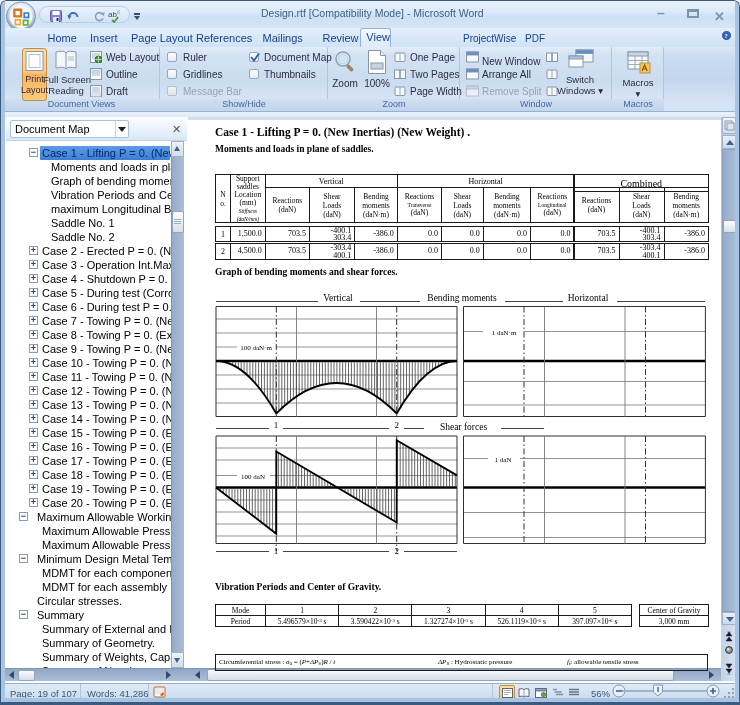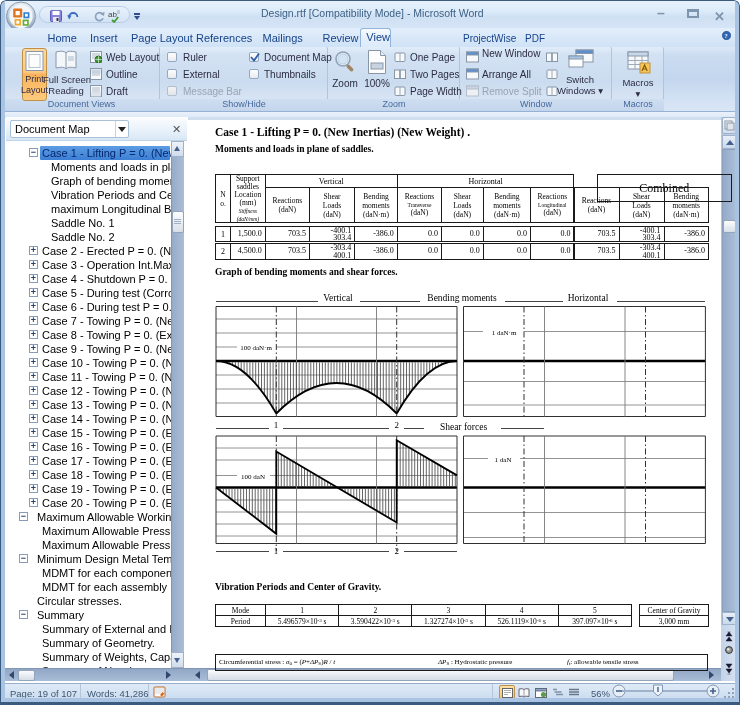--- a/index.html
+++ b/index.html
@@ -160,21 +160,21 @@
 <div class="abs smalllabel" style="left:106px;top:69px;">Outline</div>
 <svg class="abs" style="left:90px;top:85px" width="12" height="12" viewBox="0 0 12 12">
 <rect x="0.5" y="0.5" width="11" height="11" fill="#f8fafc" stroke="#8897a8"></rect>
 <path d="M2 3 h8 M2 5 h8 M2 7 h8" stroke="#aeb9c5" stroke-width="1"></path>
       <rect x="1" y="7.5" width="10" height="4" fill="#dde4ec"></rect>
     </svg>
 <div class="abs smalllabel" style="left:106px;top:86px;">Draft</div>
 <div class="cb" style="left:167px;top:52px;"></div>
 <div class="abs smalllabel" style="left:183px;top:52px;">Ruler</div>
 <div class="cb" style="left:167px;top:69px;"></div>
-<div class="abs smalllabel" style="left:183px;top:69px;">External</div>
+<div class="abs smalllabel" style="left:183px;top:69px;">Gridlines</div>
 <div class="cb" style="left:167px;top:86px;background:linear-gradient(#f2f3f5,#e2e5e9);border-color:#b3bfcc;"></div>
 <div class="abs smalllabel gray" style="left:183px;top:86px;">Message Bar</div>
 <div class="cb" style="left:249px;top:52px;"></div>
 <svg class="abs" style="left:249px;top:51px" width="12" height="12" viewBox="0 0 12 12">
       <path d="M2 6 l3 3.5 l5-7" fill="none" stroke="#2f5fa5" stroke-width="1.8"></path>
     </svg>
 <div class="abs smalllabel" style="left:264px;top:52px;">Document Map</div>
 <div class="cb" style="left:249px;top:69px;"></div>
 <div class="abs smalllabel" style="left:264px;top:69px;">Thumbnails</div>
 <svg class="abs" style="left:333px;top:50px" width="24" height="24" viewBox="0 0 24 24">
@@ -201,21 +201,21 @@
 <div class="abs smalllabel" style="left:410px;top:69px;text-align:right;">Two Pages</div>
 <svg class="abs" style="left:394px;top:85px" width="12" height="12" viewBox="0 0 12 12">
       <rect x="1" y="2" width="10" height="8.5" rx="1" fill="#f6f8fa" stroke="#8897a8"></rect>
       <path d="M6 2 v8.5" stroke="#9daab8"></path>
     </svg>
 <div class="abs smalllabel" style="left:410px;top:86px;">Page Width</div>
 <svg class="abs" style="left:466px;top:51px" width="13" height="12" viewBox="0 0 13 12">
 <rect x="0.5" y="1" width="12" height="10" fill="#f6f8fa" stroke="#8897a8"></rect>
 <rect x="0.5" y="1" width="12" height="3" fill="#5b8fd0" stroke="#8897a8"></rect>
     </svg>
-<div class="abs smalllabel" style="left:482px;top:48px;">New Window</div>
+<div class="abs smalllabel" style="left:482px;top:56px;">New Window</div>
 <svg class="abs" style="left:466px;top:68px" width="13" height="12" viewBox="0 0 13 12">
 <rect x="0.5" y="1" width="12" height="10" fill="#f6f8fa" stroke="#8897a8"></rect>
 <rect x="0.5" y="1" width="12" height="3" fill="#5b8fd0" stroke="#8897a8"></rect>
     </svg>
 <div class="abs smalllabel" style="left:482px;top:69px;">Arrange All</div>
 <svg class="abs" style="left:466px;top:85px" width="13" height="12" viewBox="0 0 13 12">
 <rect x="0.5" y="1" width="12" height="10" fill="#eef0f3" stroke="#b3bfcc"></rect>
 <rect x="0.5" y="1" width="12" height="3" fill="#c9d4e0" stroke="#b3bfcc"></rect>
     </svg>
 <div class="abs smalllabel gray" style="left:482px;top:86px;">Remove Split</div>
@@ -497,21 +497,21 @@
       </div>
 <div class="tcell tc" style="left:230px;top:174px;width:35.69999999999999px;height:49px;font-size:7.5px;line-height:8px;">
         <div style="position:relative;top:50%;transform:translateY(-50%);">Support<br>saddles<br>Location<br>(mm)<br><span style="font-style:italic;font-size:5.5px;">Stiffness<br>(daN/mm)</span></div>
       </div>
 <div class="tcell tc" style="left:264.7px;top:174px;width:133.2px;height:14px;font-size:8px;">
         <div style="position:relative;top:50%;transform:translateY(-50%);">Vertical</div>
       </div>
 <div class="tcell tc" style="left:396.9px;top:174px;width:177.60000000000002px;height:14px;font-size:8px;">
         <div style="position:relative;top:50%;transform:translateY(-50%);">Horizontal</div>
       </div>
-<div class="tcell tc" style="left:573.5px;top:174px;width:135.5px;height:28px;font-size:12px;margin-left:23px;">
+<div class="tcell tc" style="left:573.5px;top:174px;width:135.5px;height:18px;font-size:10px;">
         <div style="position:relative;top:50%;transform:translateY(-50%);">Combined</div>
       </div>
 <div class="tcell tc" style="left:264.7px;top:187px;width:45.19999999999999px;height:36px;font-size:7.5px;line-height:9px;">
         <div style="position:relative;top:50%;transform:translateY(-50%);">Reactions<br>(daN)</div>
       </div>
 <div class="tcell tc" style="left:308.9px;top:187px;width:46.30000000000001px;height:36px;font-size:7.5px;line-height:9px;">
         <div style="position:relative;top:50%;transform:translateY(-50%);">Shear<br>Loads<br>(daN)</div>
       </div>
 <div class="tcell tc" style="left:354.2px;top:187px;width:43.69999999999999px;height:36px;font-size:7.5px;line-height:9px;">
         <div style="position:relative;top:50%;transform:translateY(-50%);">Bending<br>moments<br>(daN·m)</div>

